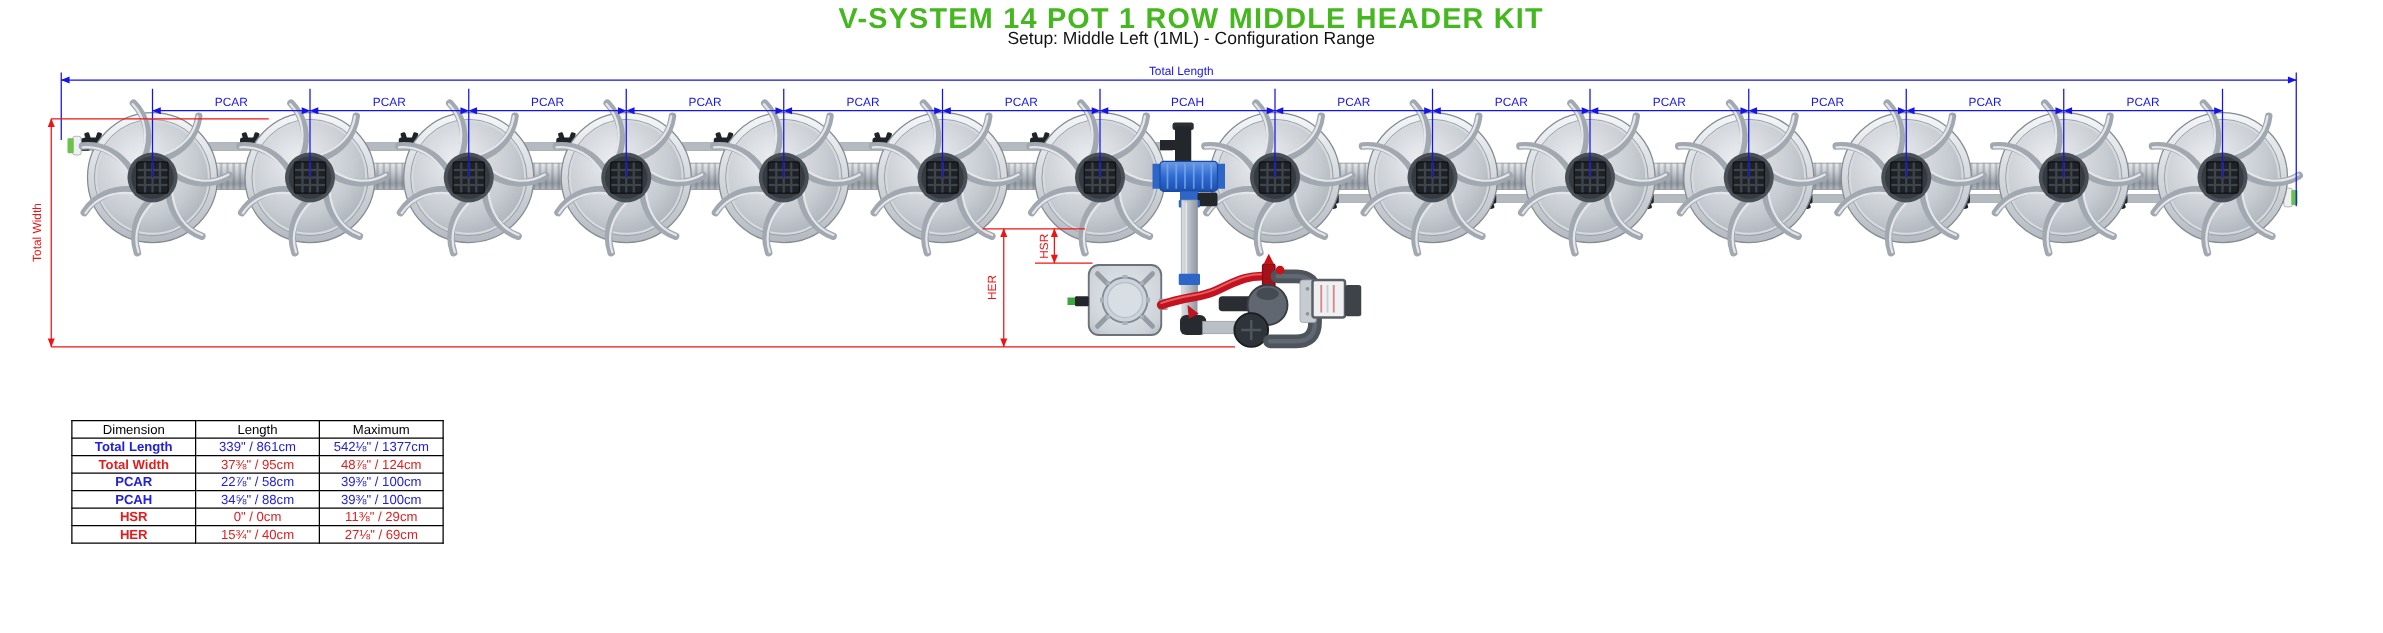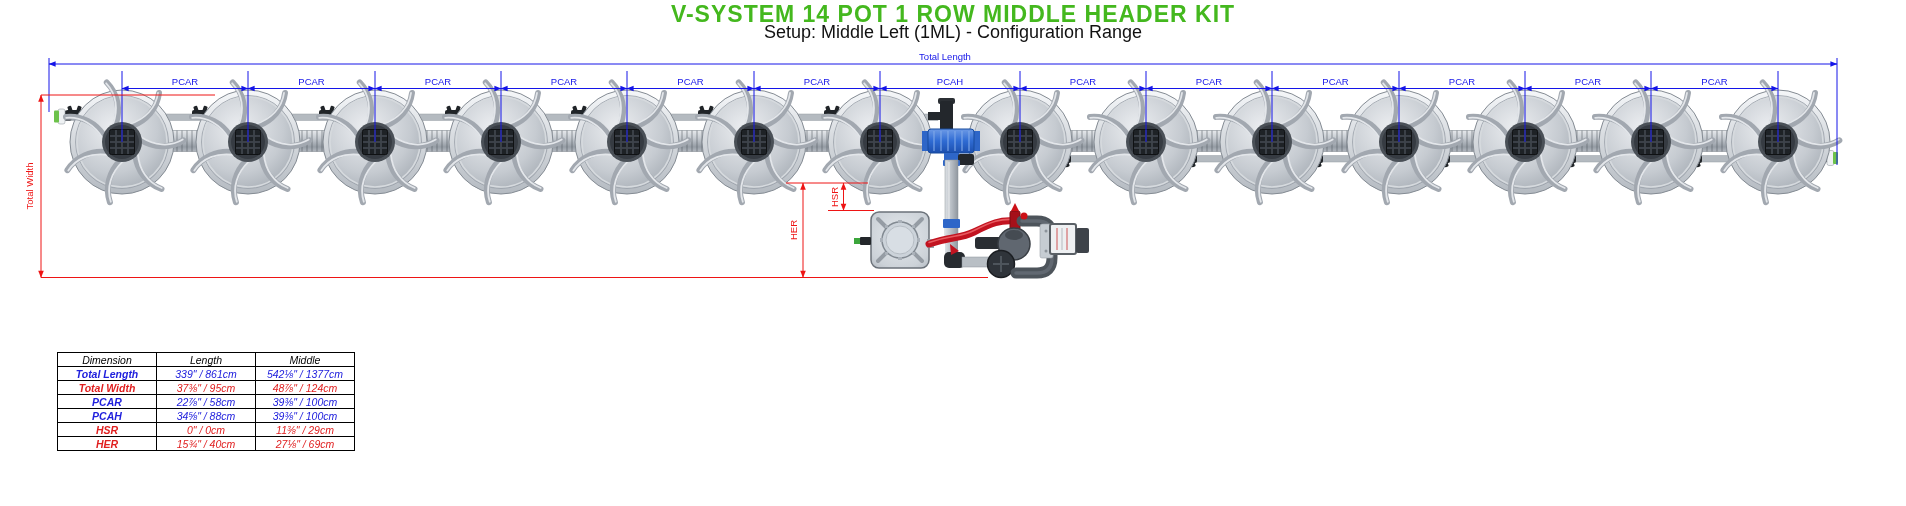--- a/index.html
+++ b/index.html
@@ -1,28 +1,28 @@
 <!DOCTYPE html>
 <html><head>
 <meta charset="utf-8">
 <style>
   html,body{margin:0;padding:0;background:#fff;}
   .canvas{position:relative;width:1906px;height:506px;background:#fff;overflow:hidden;
           font-family:"Liberation Sans", sans-serif;}
   .title{position:absolute;top:1px;left:0;width:100%;text-align:center;
          font-size:23px;font-weight:bold;letter-spacing:1px;color:#44b81e;}
   .subtitle{position:absolute;top:22px;left:0;width:100%;text-align:center;
-            font-size:18px;color:#111;}
+            font-size:14px;color:#111;}
   svg text{font-family:"Liberation Sans", sans-serif;}
   .dimB{fill:#1414e8;font-size:9.5px;}
   .dimR{fill:#ee1414;font-size:9.5px;}
   .anch{text-anchor:middle;}
   
-  .dimtable{position:absolute;left:57px;top:352px;border-collapse:collapse;
-            font-size:10.5px;color:#000;font-style:italic;}
+  .dimtable{position:absolute;left:57px;top:336px;border-collapse:collapse;
+            font-size:10.5px;color:#000;}
   .dimtable th,.dimtable td{border:1px solid #000;padding:0 4px;height:13px;
             text-align:center;white-space:nowrap;font-weight:normal;}
   .dimtable th{width:90px;}
   .dimtable td.dim{font-weight:bold;}
   .c-blue{color:#2020dd;}
   .c-red{color:#e02020;}
 </style>
 </head>
 <body>
 
@@ -330,21 +330,21 @@
       <line x1="803" y1="183" x2="803" y2="277.5" stroke="#ee1414" stroke-width="1" marker-start="url(#aR)" marker-end="url(#aR)"></line>
       <text transform="translate(797,230) rotate(-90)" class="dimR anch">HER</text>
     </g>
   </svg>
 
   <table class="dimtable">
     <thead>
       <tr>
         <th>Dimension</th>
         <th>Length</th>
-        <th>Middle</th>
+        <th>Maximum</th>
       </tr>
     </thead>
     <tbody>
       <tr>
         <td class="dim c-blue">Total Length</td>
         <td class="c-blue">339" / 861cm</td>
         <td class="c-blue">542⅛" / 1377cm</td>
       </tr>
       <tr>
         <td class="dim c-red">Total Width</td>

